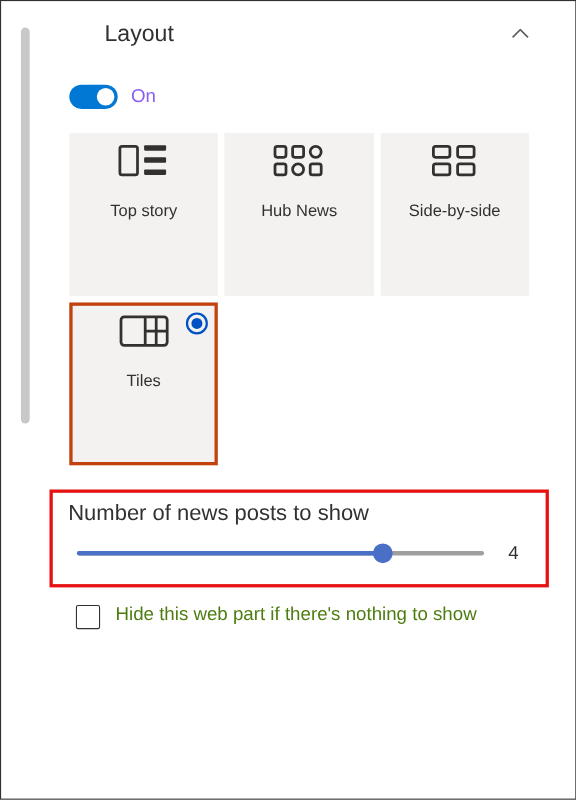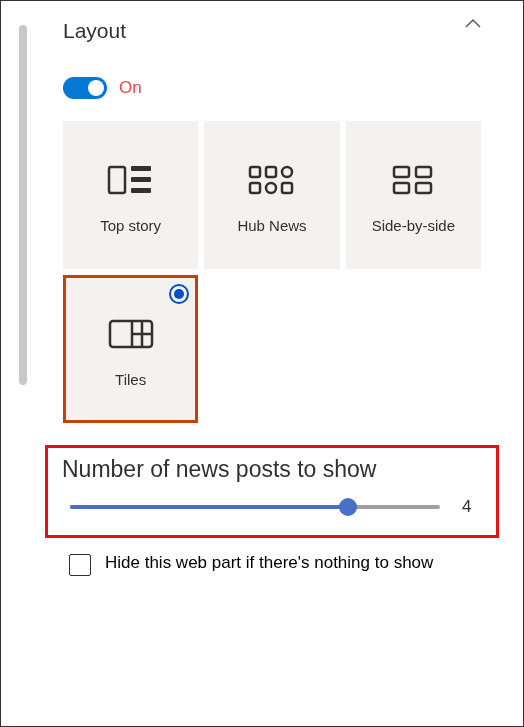--- a/index.html
+++ b/index.html
@@ -25,22 +25,23 @@
       height: 360px;
       background: #c8c8c8;
       border-radius: 4px;
     }
     .panel {
       padding: 18px 42px 18px 62px;
     }
     .section-header {
       display: flex;
       justify-content: space-between;
-      align-items: flex-start;
+      align-items: center;
       margin-bottom: 34px;
+      margin-left: 32px;
     }
     .section-title {
       font-size: 21px;
       font-weight: 400;
       color: #323130;
     }
     .chevron-up {
       width: 16px;
       height: 10px;
       color: #605e5c;
@@ -71,35 +72,34 @@
       position: absolute;
       right: 3px;
       top: 3px;
       width: 16px;
       height: 16px;
       background: #fff;
       border-radius: 50%;
     }
     .toggle-state {
       font-size: 17px;
-      color: #ef4444;
+      color: #8b5cf6;
     }
     .layout-grid {
       display: grid;
       grid-template-columns: repeat(3, 1fr);
       gap: 6px;
       margin-bottom: 22px;
     }
     .layout-option {
       background: #f3f2f1;
       height: 148px;
       display: flex;
       flex-direction: column;
       align-items: center;
-      justify-content: center;
       cursor: pointer;
       position: relative;
       border: 2px solid transparent;
     }
     .layout-option.selected {
       border: 3px solid #c2410c;
     }
     .layout-icon {
       height: 46px;
       display: flex;
@@ -130,21 +130,21 @@
       height: 10px;
       background: #0051c4;
       border-radius: 50%;
     }
     .highlight-box {
       border: 3px solid #e71111;
       padding: 8px 14px 18px 14px;
       margin: 0 -18px 14px -18px;
     }
     .slider-label {
-      font-size: 23px;
+      font-size: 20px;
       color: #323130;
       margin-bottom: 14px;
     }
     .slider-row {
       display: flex;
       align-items: center;
       gap: 22px;
     }
     .slider-track {
       flex: 1;
@@ -189,21 +189,21 @@
       width: 22px;
       height: 22px;
       border: 1px solid #323130;
       border-radius: 2px;
       flex-shrink: 0;
       margin-top: 2px;
       cursor: pointer;
     }
     .checkbox-label {
       font-size: 17px;
-      color: #000000;
+      color: #4d7c0f;
       line-height: 1.35;
     }
     svg { display: block; }
   </style>
 </head>
 <body>
 
 <div class="scroll-indicator"></div>
 
 <div class="panel">

